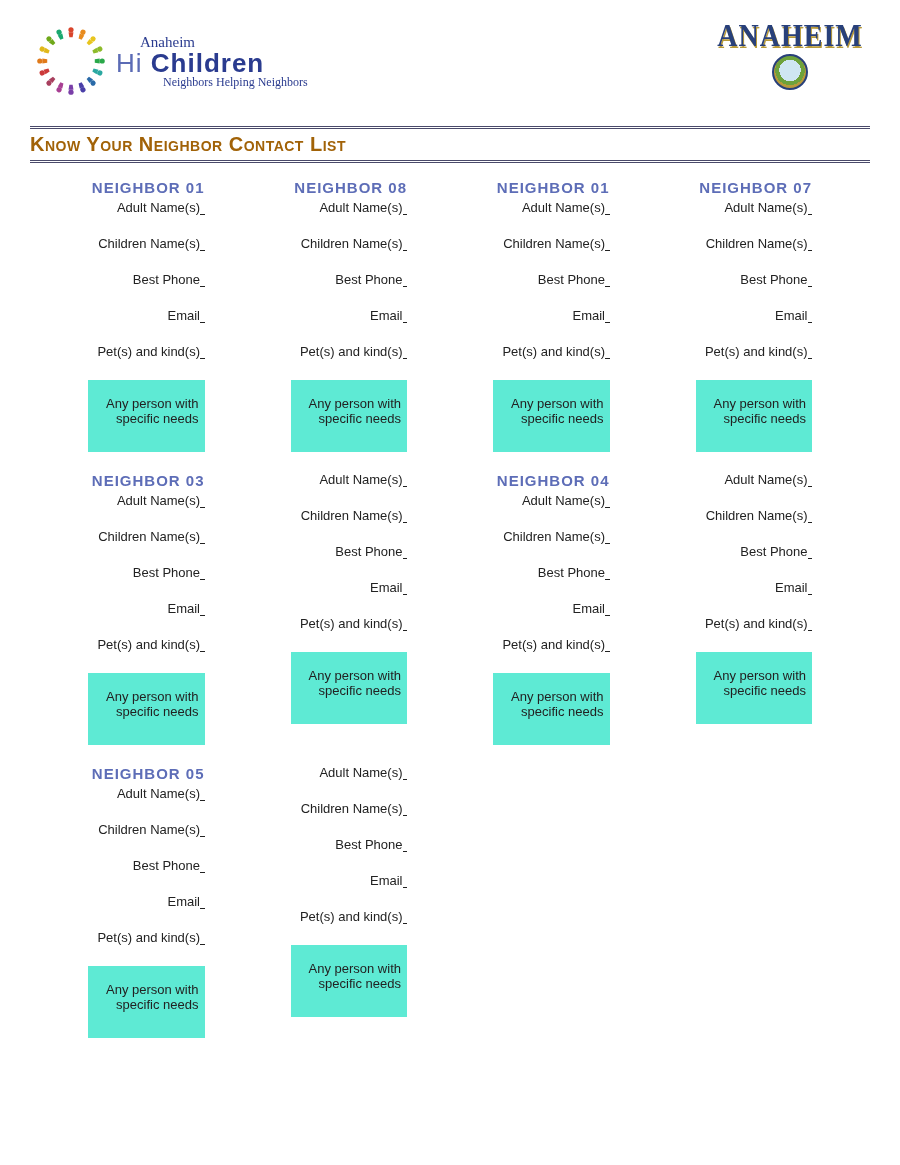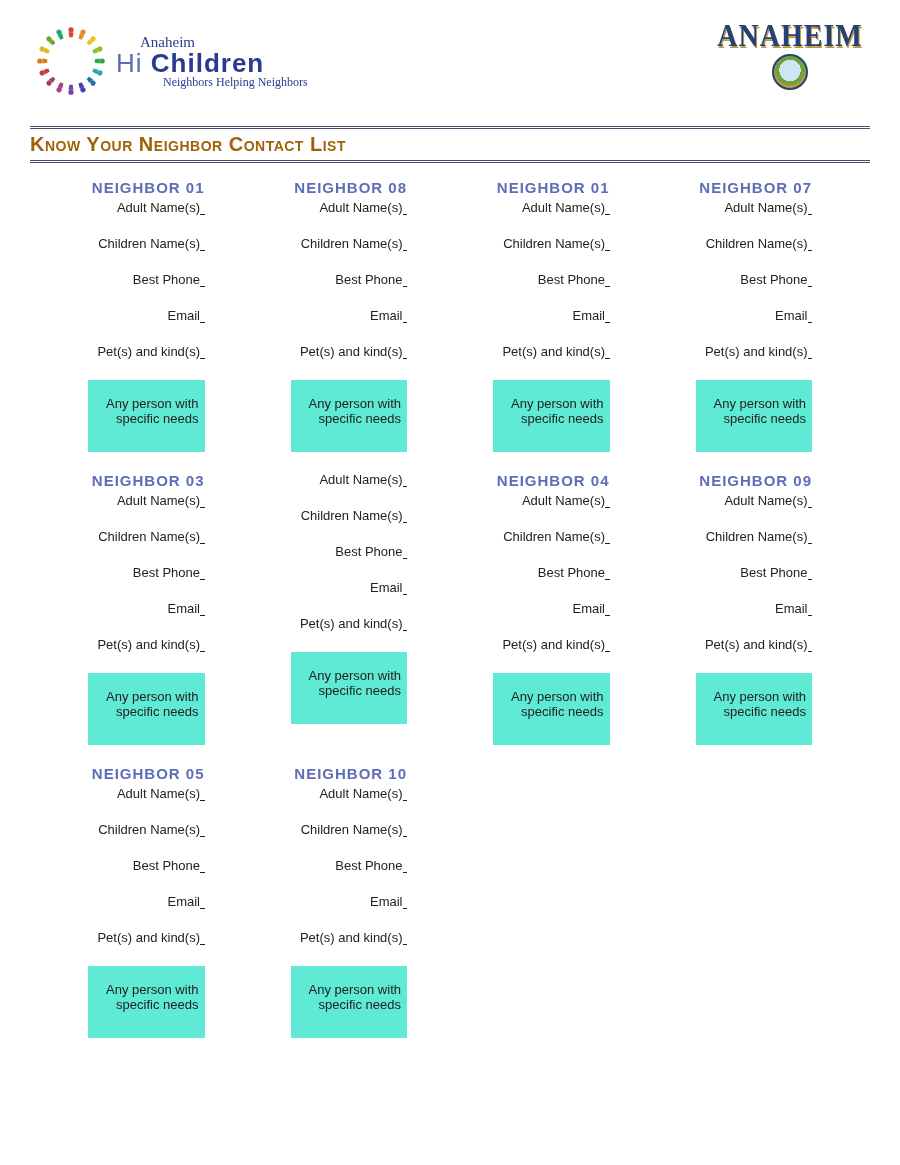--- a/index.html
+++ b/index.html
@@ -382,21 +382,20 @@
         <div class="row-label">Email</div>
         <div class="row-line"></div>
       </div>
       <div class="row">
         <div class="row-label">Pet(s) and kind(s)</div>
         <div class="row-line"></div>
       </div>
       <div class="needs-box">Any person with specific needs</div>
     </div>
     <div class="block">
-      <div class="block-heading">NEIGHBOR  09</div>
       <div class="row">
         <div class="row-label">Adult Name(s)</div>
         <div class="row-line"></div>
       </div>
       <div class="row">
         <div class="row-label">Children Name(s)</div>
         <div class="row-line"></div>
       </div>
       <div class="row">
         <div class="row-label">Best Phone</div>
@@ -430,21 +429,20 @@
         <div class="row-label">Email</div>
         <div class="row-line"></div>
       </div>
       <div class="row">
         <div class="row-label">Pet(s) and kind(s)</div>
         <div class="row-line"></div>
       </div>
       <div class="needs-box">Any person with specific needs</div>
     </div>
     <div class="block">
-      <div class="block-heading">NEIGHBOR  10</div>
       <div class="row">
         <div class="row-label">Adult Name(s)</div>
         <div class="row-line"></div>
       </div>
       <div class="row">
         <div class="row-label">Children Name(s)</div>
         <div class="row-line"></div>
       </div>
       <div class="row">
         <div class="row-label">Best Phone</div>

